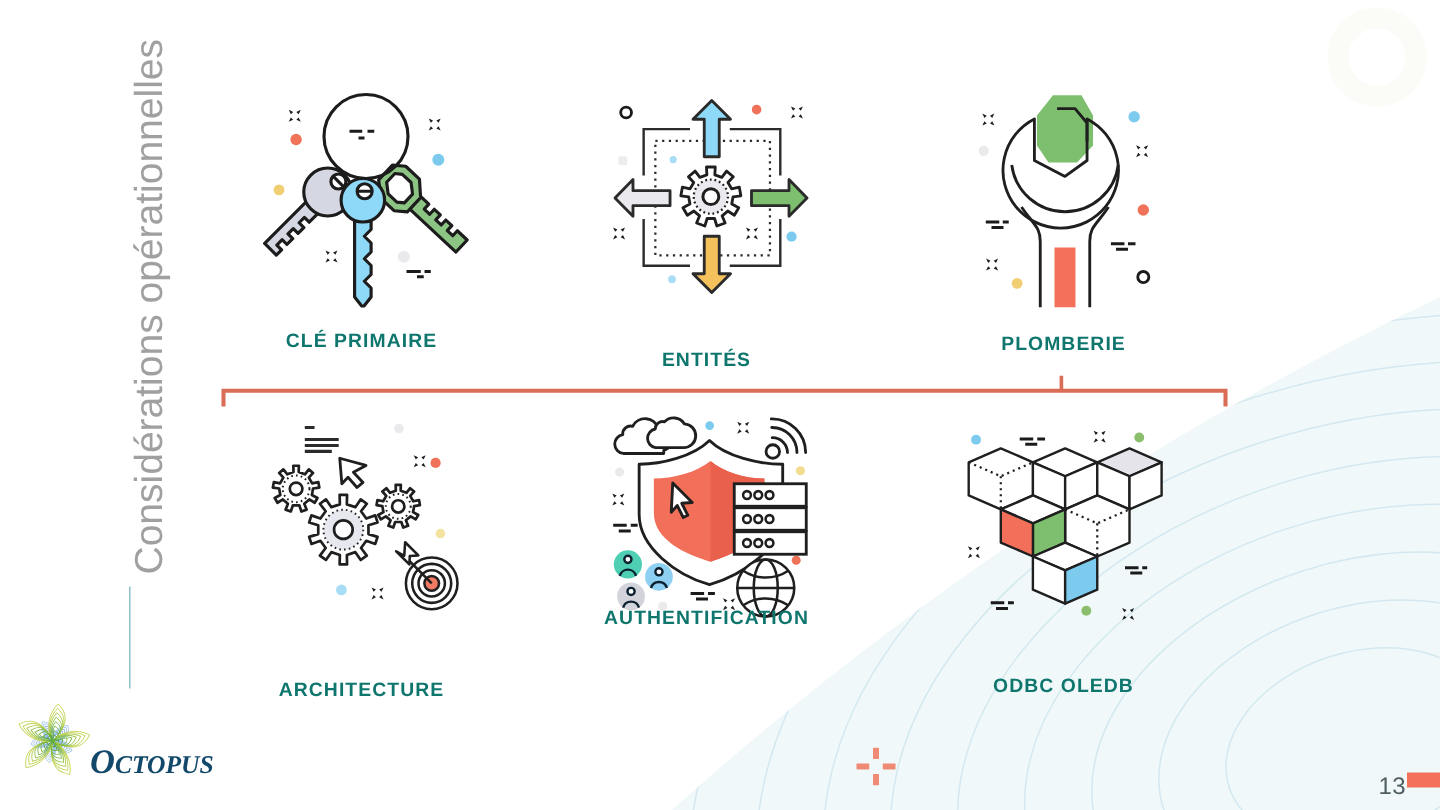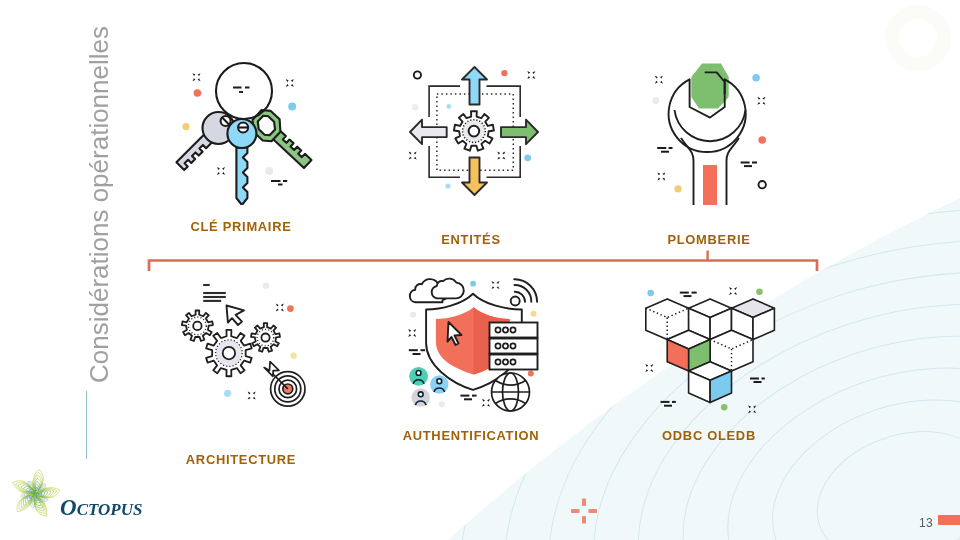--- a/index.html
+++ b/index.html
@@ -4,24 +4,24 @@
 <style>
   html,body{margin:0;padding:0;}
   body{width:960px;height:540px;overflow:hidden;background:#ffffff;
        font-family:"Liberation Sans",sans-serif;position:relative;}
   .slide{position:absolute;left:0;top:0;width:960px;height:540px;overflow:hidden;}
   .layer{position:absolute;left:0;top:0;width:960px;height:540px;}
   .vtitle{position:absolute;left:84px;top:383px;transform-origin:0 0;
       transform:rotate(-90deg);
       color:#a0a0a0;font-size:26px;white-space:nowrap;letter-spacing:0px;}
   .vline{position:absolute;left:86px;top:391px;width:1px;height:68px;background:#8fbdcb;}
-  .cap{position:absolute;color:#a16207;font-weight:bold;font-size:12.9px;
+  .cap{position:absolute;color:#0f766e;font-weight:bold;font-size:12.9px;
       letter-spacing:0.72px;white-space:nowrap;
       transform:translateX(-50%);}
-  .pagenum{position:absolute;left:919px;top:516px;color:#4e5d60;font-size:12px;
+  .pagenum{position:absolute;left:919px;top:516px;color:#4e5d60;font-size:16px;
       font-family:"Liberation Sans",sans-serif;letter-spacing:0.3px;text-align:center;}
   .redbar{position:absolute;left:938px;top:515px;width:22px;height:10px;background:#f4705a;}
   .icon{position:absolute;}
 </style>
 </head>
 <body>
 
 <div class="slide">
   <svg width="0" height="0" style="position:absolute" aria-hidden="true">
     <defs>
@@ -374,24 +374,24 @@
       </g>
       <g>
         <path d="M80.1,96.7 L101.5,106.0 L80.1,115.3 L58.6,106.0Z" fill="#fff" stroke="#1f1f1f" stroke-width="1.6" stroke-linejoin="round"></path>
         <path d="M58.6,106.0 L80.1,115.3 L80.1,137.4 L58.6,128.1Z" fill="#fff" stroke="#1f1f1f" stroke-width="1.6" stroke-linejoin="round"></path>
         <path d="M101.5,106.0 L80.1,115.3 L80.1,137.4 L101.5,128.1Z" fill="#7ccbee" stroke="#1f1f1f" stroke-width="1.6" stroke-linejoin="round"></path>
       </g>
   </svg>
 
   <div class="cap" style="left:241px;top:219px">CLÉ PRIMAIRE</div>
   <div class="cap" style="left:471px;top:232px">ENTITÉS</div>
-  <div class="cap" style="left:709px;top:232px">PLOMBERIE</div>
+  <div class="cap" style="left:709px;top:221px">PLOMBERIE</div>
   <div class="cap" style="left:241px;top:452px">ARCHITECTURE</div>
-  <div class="cap" style="left:471px;top:428px">AUTHENTIFICATION</div>
-  <div class="cap" style="left:709px;top:428px">ODBC OLEDB</div>
+  <div class="cap" style="left:471px;top:404px">AUTHENTIFICATION</div>
+  <div class="cap" style="left:709px;top:449px">ODBC OLEDB</div>
 
   <svg class="logo" style="position:absolute;left:10px;top:464px" width="160" height="66" viewBox="0 0 160 66">
     <g transform="translate(25,30)">
       <g>
           <g transform="rotate(44.0)">
             <path d="M0,0 C3.4,-3.6 7.6,-9.9 0.2,-14.5 C-4.4,-10.1 -3.8,-4.1 0,0 Z" fill="none" stroke="#a9c9ee" stroke-width="0.6"></path>
             <path d="M0,0 C3.0,-3.2 7.0,-8.7 0.2,-12.8 C-3.7,-8.9 -3.3,-3.6 0,0 Z" fill="none" stroke="#a9c9ee" stroke-width="0.6"></path>
             <path d="M0,0 C2.6,-2.8 6.4,-7.5 0.2,-11.0 C-3.0,-7.7 -2.9,-3.1 0,0 Z" fill="none" stroke="#90b6e6" stroke-width="0.6"></path>
             <path d="M0,0 C2.2,-2.3 5.8,-6.3 0.1,-9.3 C-2.3,-6.5 -2.4,-2.6 0,0 Z" fill="none" stroke="#90b6e6" stroke-width="0.6"></path>
             <path d="M0,0 C1.7,-1.9 5.2,-5.1 0.1,-7.5 C-1.6,-5.3 -2.0,-2.1 0,0 Z" fill="none" stroke="#78a5df" stroke-width="0.6"></path>

